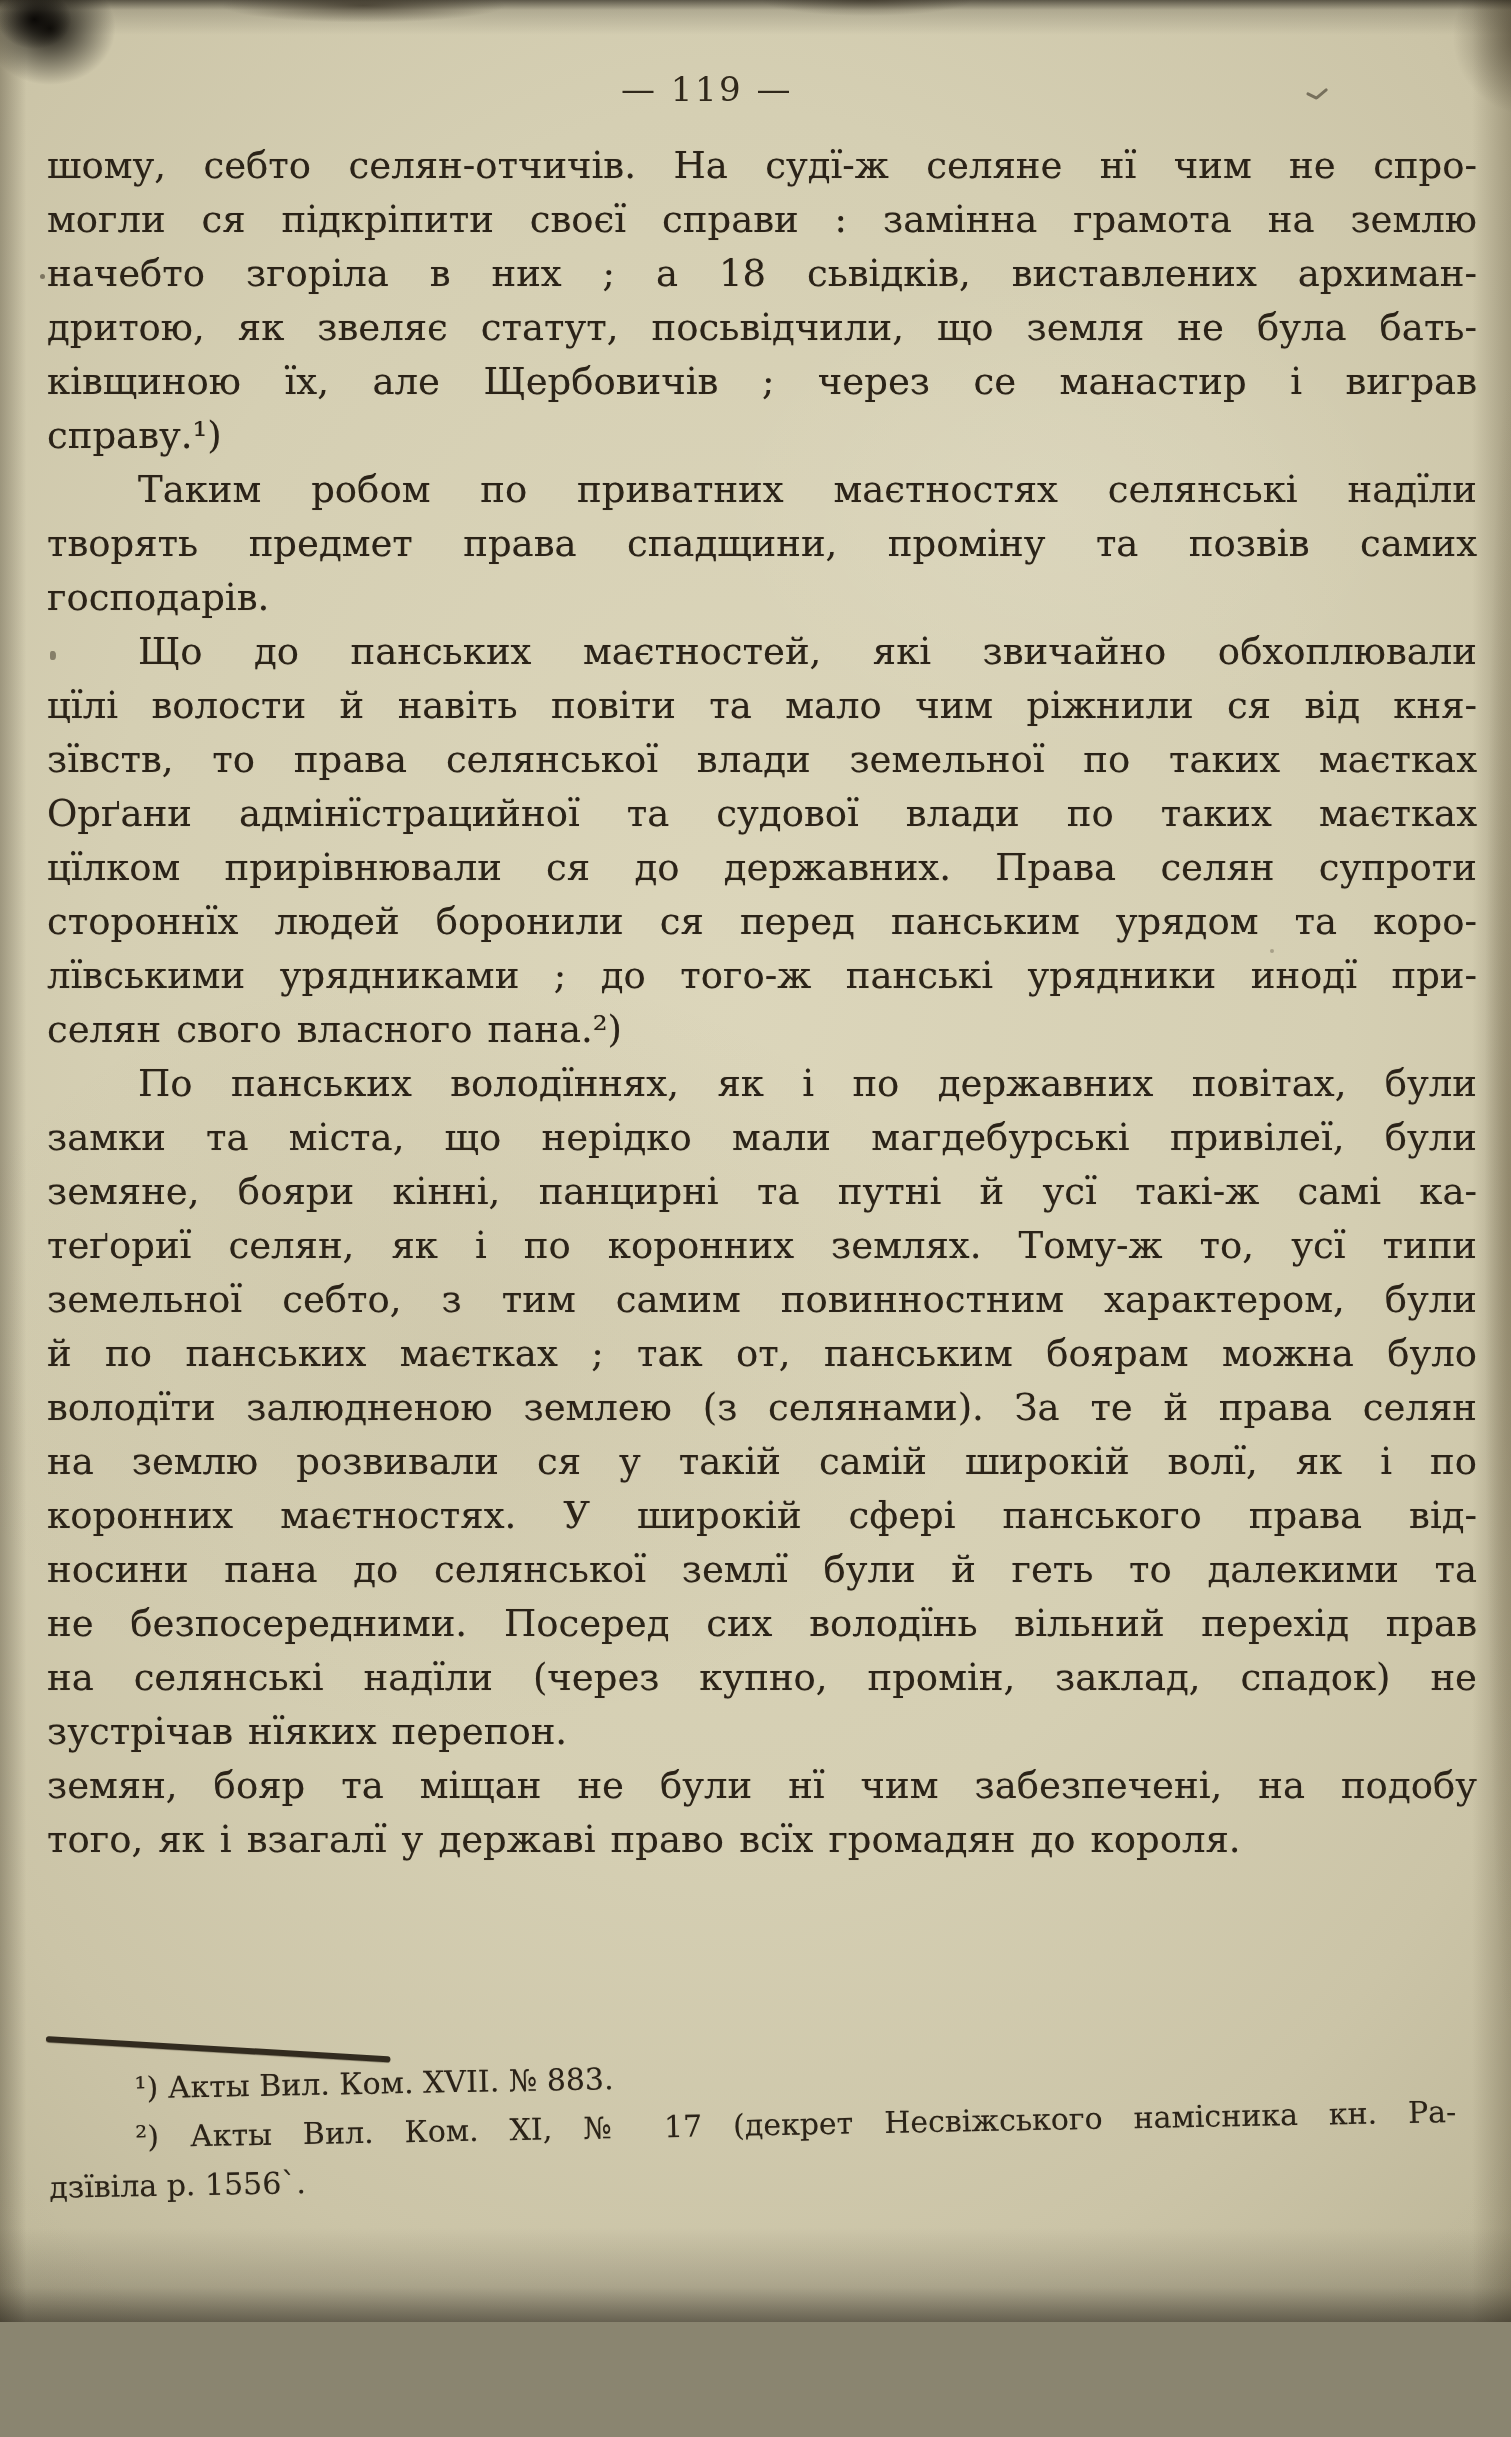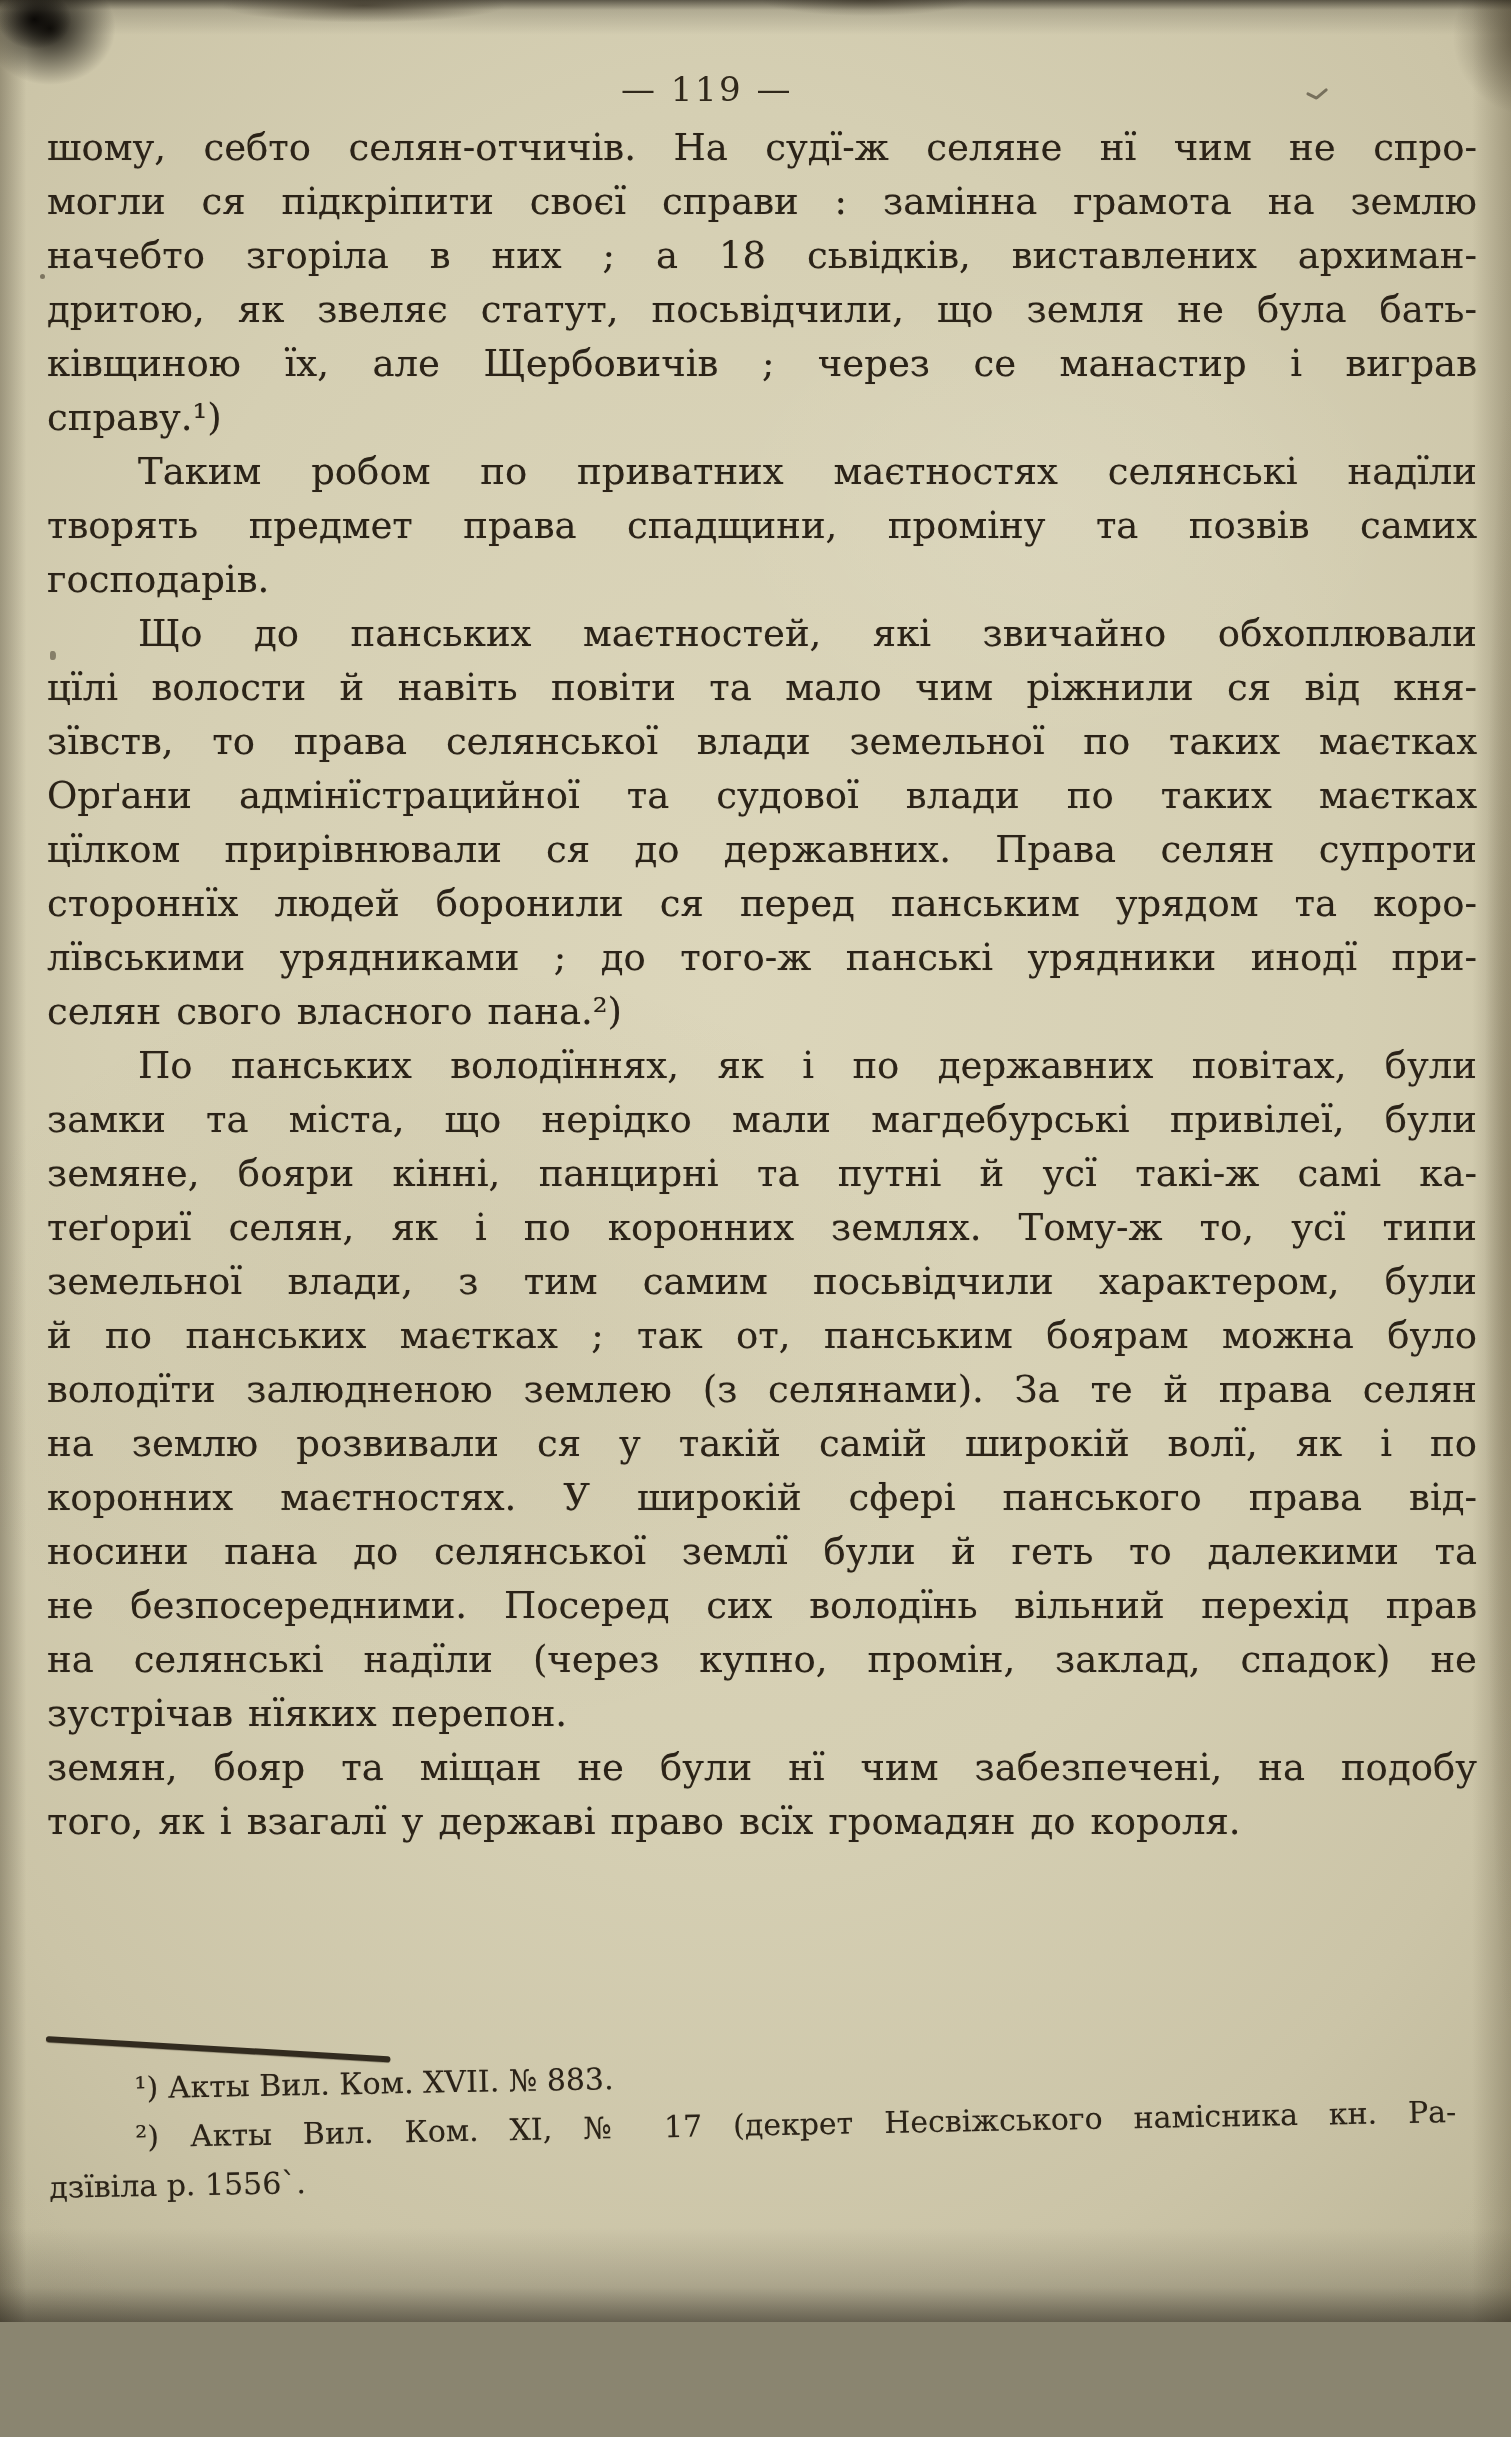--- a/index.html
+++ b/index.html
@@ -38,21 +38,21 @@
   .b-rm   { left:1480px; top:231px;   width:58px;  height:1940px;background: radial-gradient(closest-side, rgba(110,98,70,0.38), rgba(110,98,70,0) 85%); }
 
   .page-number {
     position: absolute; z-index: 1;
     top: 69px; left: 707px; transform: translateX(-50%);
     font-size: 34px; letter-spacing: 2.5px; white-space: nowrap;
     color: #30281b;
   }
   .body-text {
     position: absolute; z-index: 1;
-    left: 47px; top: 121px; width: 1430px;
+    left: 47px; top: 139px; width: 1430px;
     font-size: 37px; line-height: 54px;
     word-spacing: 3.3px;
     text-shadow: 0 0 0.8px rgba(43,35,24,0.35);
   }
   .tl { height: 54px; text-align: justify; text-align-last: justify; text-justify: inter-word; white-space: nowrap; }
   .tl.ind { text-indent: 91px; }
   .tl.last { text-align-last: left; }
 
   .fn-divider {
     position: absolute; z-index: 1;
@@ -118,21 +118,21 @@
     <div class="tl">зївств, то права селянської влади земельної по таких маєтках</div>
     <div class="tl">Орґани адмінїстрацийної та судової влади по таких маєтках</div>
     <div class="tl">цїлком прирівнювали ся до державних. Права селян супроти</div>
     <div class="tl">стороннїх людей боронили ся перед панським урядом та коро-</div>
     <div class="tl">лївськими урядниками ; до того-ж панські урядники инодї при-</div>
     <div class="tl last">селян свого власного пана.²)</div>
     <div class="tl ind">По панських володїннях, як і по державних повітах, були</div>
     <div class="tl">замки та міста, що нерідко мали магдебурські привілеї, були</div>
     <div class="tl">земяне, бояри кінні, панцирні та путні й усї такі-ж самі ка-</div>
     <div class="tl">теґориї селян, як і по коронних землях. Тому-ж то, усї типи</div>
-    <div class="tl">земельної влади, з тим самим посьвідчили характером, були</div>
+    <div class="tl">земельної себто, з тим самим повинностним характером, були</div>
     <div class="tl">й по панських маєтках ; так от, панським боярам можна було</div>
     <div class="tl">володїти залюдненою землею (з селянами). За те й права селян</div>
     <div class="tl">на землю розвивали ся у такій самій широкій волї, як і по</div>
     <div class="tl">коронних маєтностях. У широкій сфері панського права від-</div>
     <div class="tl">носини пана до селянської землї були й геть то далекими та</div>
     <div class="tl">не безпосередними. Посеред сих володїнь вільний перехід прав</div>
     <div class="tl">на селянські надїли (через купно, промін, заклад, спадок) не</div>
     <div class="tl last">зустрічав нїяких перепон.</div>
     <div class="tl">земян, бояр та міщан не були нї чим забезпечені, на подобу</div>
     <div class="tl last">того, як і взагалї у державі право всїх громадян до короля.</div>

